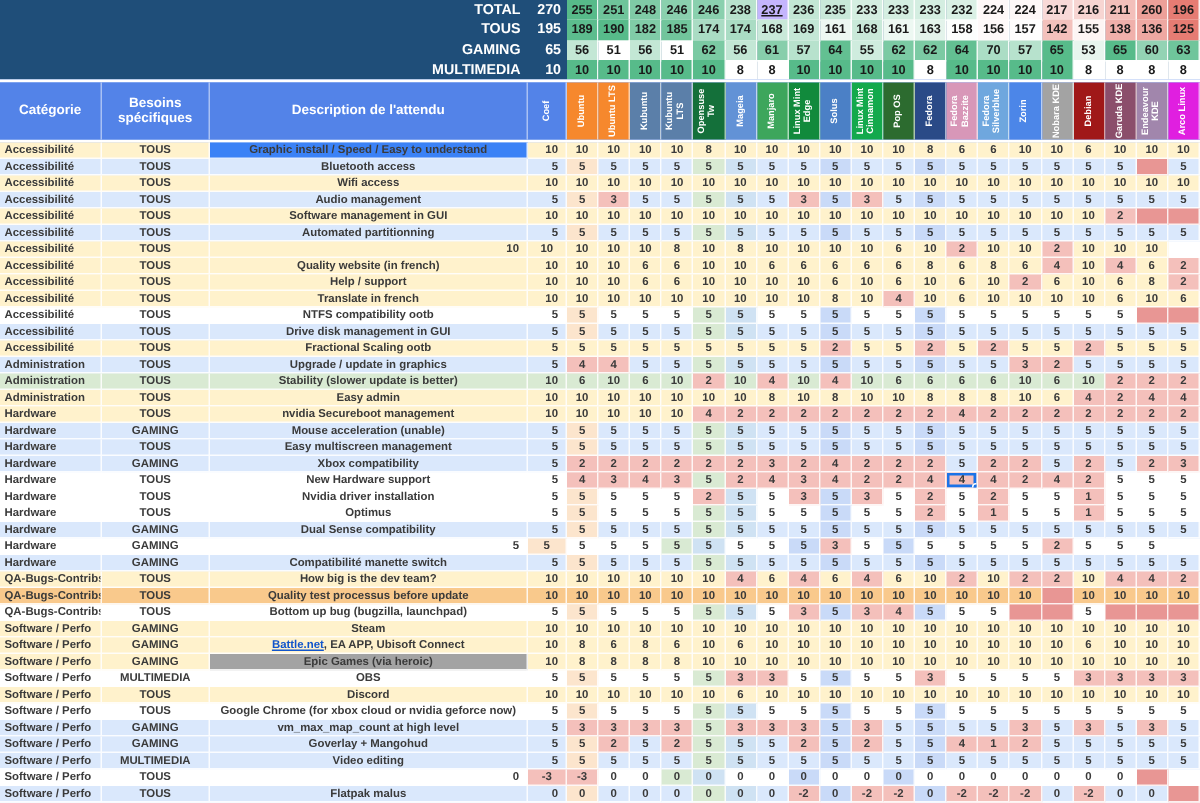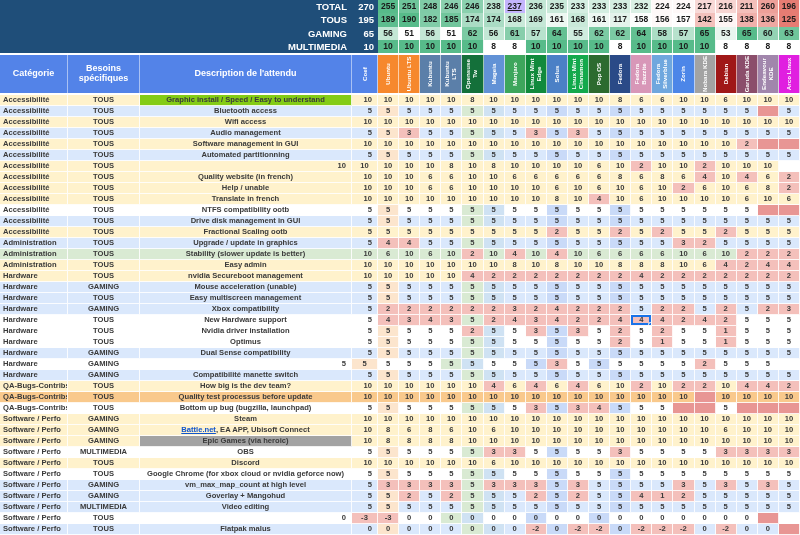--- a/index.html
+++ b/index.html
@@ -78,21 +78,21 @@
         <div class="sum-val" style="background: rgb(87, 187, 138);">190</div>
         <div class="sum-val" style="background: rgb(128, 204, 167);">182</div>
         <div class="sum-val" style="background: rgb(113, 197, 156);">185</div>
         <div class="sum-val" style="background: rgb(170, 220, 196);">174</div>
         <div class="sum-val" style="background: rgb(170, 220, 196);">174</div>
         <div class="sum-val" style="background: rgb(201, 233, 217);">168</div>
         <div class="sum-val" style="background: rgb(196, 231, 214);">169</div>
         <div class="sum-val" style="background: rgb(237, 248, 242);">161</div>
         <div class="sum-val" style="background: rgb(201, 233, 217);">168</div>
         <div class="sum-val" style="background: rgb(237, 248, 242);">161</div>
-        <div class="sum-val" style="background: rgb(227, 243, 235);">117</div>
+        <div class="sum-val" style="background: rgb(227, 243, 235);">163</div>
         <div class="sum-val" style="background: rgb(252, 254, 253);">158</div>
         <div class="sum-val" style="background: rgb(254, 249, 249);">156</div>
         <div class="sum-val" style="background: rgb(255, 253, 253);">157</div>
         <div class="sum-val" style="background: rgb(243, 193, 188);">142</div>
         <div class="sum-val" style="background: rgb(253, 245, 244);">155</div>
         <div class="sum-val" style="background: rgb(240, 176, 171);">138</div>
         <div class="sum-val" style="background: rgb(238, 168, 162);">136</div>
         <div class="sum-val" style="background: rgb(230, 124, 115);">125</div>
       </div>
       <div class="sum-row">
@@ -104,21 +104,21 @@
         <div class="sum-val" style="background: rgb(255, 255, 255);">51</div>
         <div class="sum-val" style="background: rgb(123, 202, 163);">62</div>
         <div class="sum-val" style="background: rgb(195, 231, 213);">56</div>
         <div class="sum-val" style="background: rgb(135, 206, 171);">61</div>
         <div class="sum-val" style="background: rgb(183, 226, 205);">57</div>
         <div class="sum-val" style="background: rgb(99, 192, 146);">64</div>
         <div class="sum-val" style="background: rgb(207, 236, 222);">55</div>
         <div class="sum-val" style="background: rgb(123, 202, 163);">62</div>
         <div class="sum-val" style="background: rgb(123, 202, 163);">62</div>
         <div class="sum-val" style="background: rgb(99, 192, 146);">64</div>
-        <div class="sum-val" style="background: rgb(171, 221, 197);">58</div>
+        <div class="sum-val" style="background: rgb(171, 221, 197);">70</div>
         <div class="sum-val" style="background: rgb(183, 226, 205);">57</div>
         <div class="sum-val" style="background: rgb(87, 187, 138);">65</div>
         <div class="sum-val" style="background: rgb(231, 245, 238);">53</div>
         <div class="sum-val" style="background: rgb(87, 187, 138);">65</div>
         <div class="sum-val" style="background: rgb(147, 211, 180);">60</div>
         <div class="sum-val" style="background: rgb(111, 197, 155);">63</div>
       </div>
       <div class="sum-row">
         <div class="sum-label">MULTIMEDIA</div>
         <div class="sum-coef">10</div>
@@ -211,21 +211,21 @@
       </div>
       <div class="vcell" style="background: rgb(224, 31, 224);">
         <div class="vtext">Arco Linux</div>
       </div>
     </div>
 
   <div class="tbody" id="tbody">
       <div class="trow">
         <div class="tcell cat" style="background: rgb(255, 242, 204);">Accessibilité</div>
         <div class="tcell bes" style="background: rgb(255, 242, 204);">TOUS</div>
-        <div class="tcell desc" style="background: #84cc16;">Graphic install / Speed / Easy to understand</div>
+        <div class="tcell desc" style="background: #3b82f6;">Graphic install / Speed / Easy to understand</div>
         <div class="tcell coef" style="background: rgb(255, 242, 204);">10</div>
         <div class="tcell val" style="background: rgb(255, 242, 204);">10</div>
         <div class="tcell val" style="background: rgb(255, 242, 204);">10</div>
         <div class="tcell val" style="background: rgb(255, 242, 204);">10</div>
         <div class="tcell val" style="background: rgb(255, 242, 204);">10</div>
         <div class="tcell val" style="background: rgb(255, 242, 204);">8</div>
         <div class="tcell val" style="background: rgb(255, 242, 204);">10</div>
         <div class="tcell val" style="background: rgb(255, 242, 204);">10</div>
         <div class="tcell val" style="background: rgb(255, 242, 204);">10</div>
         <div class="tcell val" style="background: rgb(255, 242, 204);">10</div>
@@ -418,21 +418,21 @@
         <div class="tcell val" style="background: rgb(255, 242, 204);">6</div>
         <div class="tcell val" style="background: rgb(244, 192, 187);">4</div>
         <div class="tcell val" style="background: rgb(255, 242, 204);">10</div>
         <div class="tcell val" style="background: rgb(244, 192, 187);">4</div>
         <div class="tcell val" style="background: rgb(255, 242, 204);">6</div>
         <div class="tcell val" style="background: rgb(244, 192, 187);">2</div>
       </div>
       <div class="trow">
         <div class="tcell cat" style="background: rgb(255, 242, 204);">Accessibilité</div>
         <div class="tcell bes" style="background: rgb(255, 242, 204);">TOUS</div>
-        <div class="tcell desc" style="background: rgb(255, 242, 204);">Help / unable</div>
+        <div class="tcell desc" style="background: rgb(255, 242, 204);">Help / support</div>
         <div class="tcell coef" style="background: rgb(255, 242, 204);">10</div>
         <div class="tcell val" style="background: rgb(255, 242, 204);">10</div>
         <div class="tcell val" style="background: rgb(255, 242, 204);">10</div>
         <div class="tcell val" style="background: rgb(255, 242, 204);">6</div>
         <div class="tcell val" style="background: rgb(255, 242, 204);">6</div>
         <div class="tcell val" style="background: rgb(255, 242, 204);">10</div>
         <div class="tcell val" style="background: rgb(255, 242, 204);">10</div>
         <div class="tcell val" style="background: rgb(255, 242, 204);">10</div>
         <div class="tcell val" style="background: rgb(255, 242, 204);">10</div>
         <div class="tcell val" style="background: rgb(255, 242, 204);">6</div>

